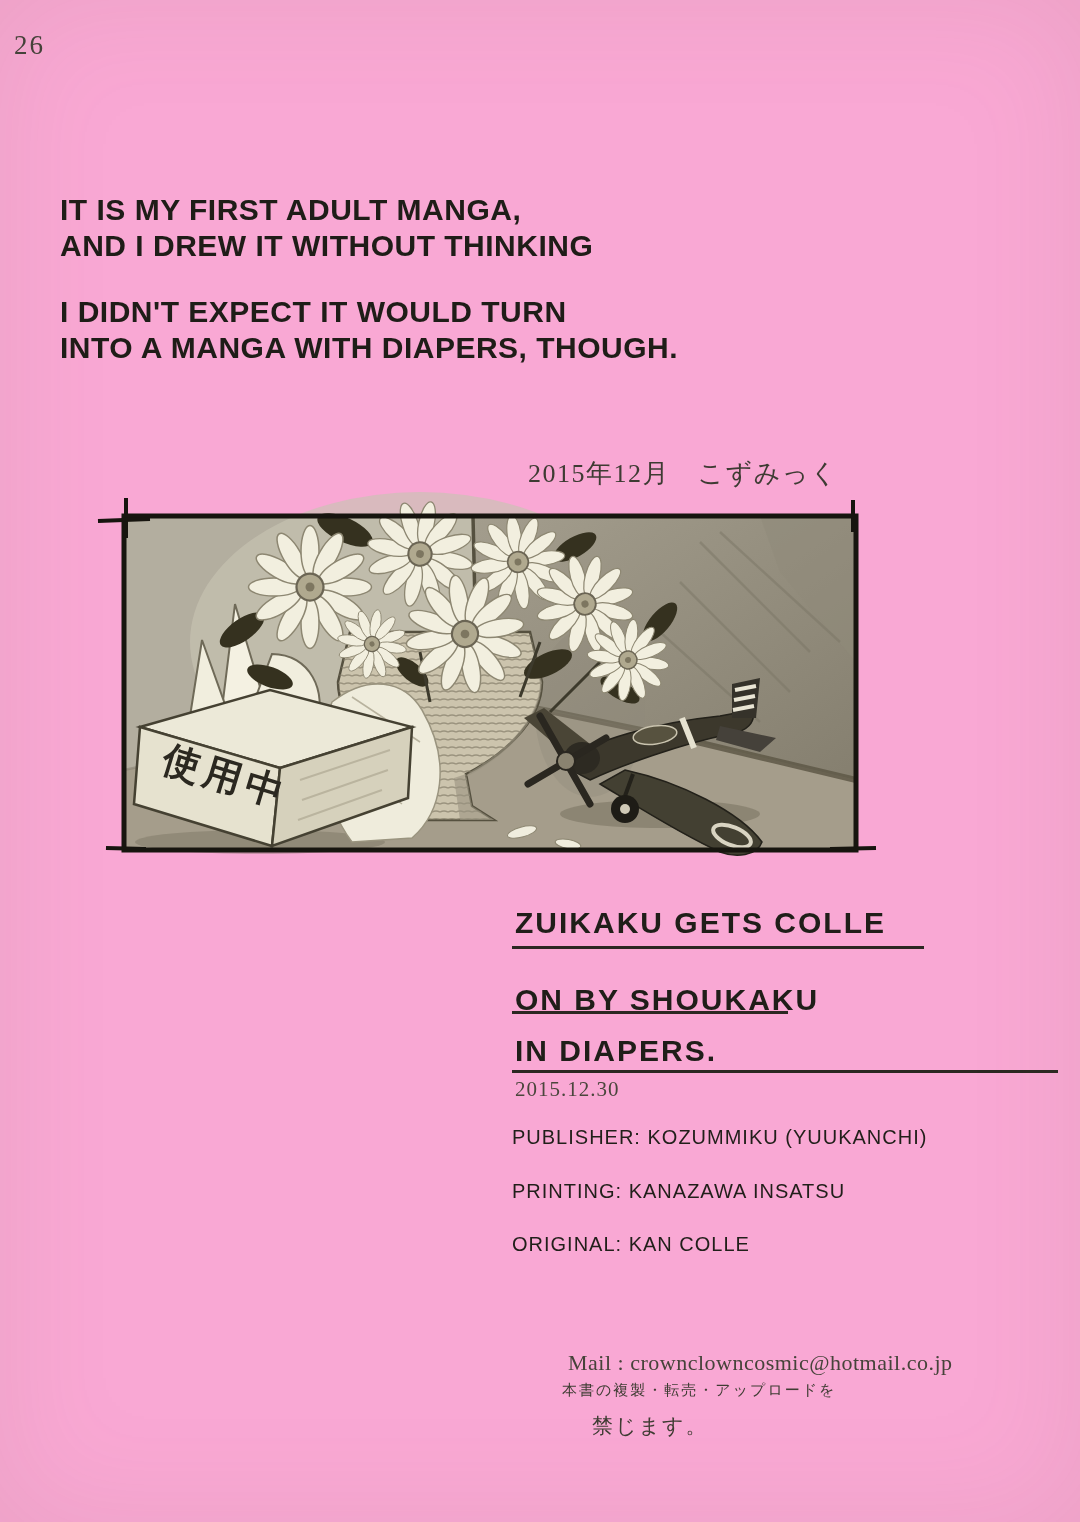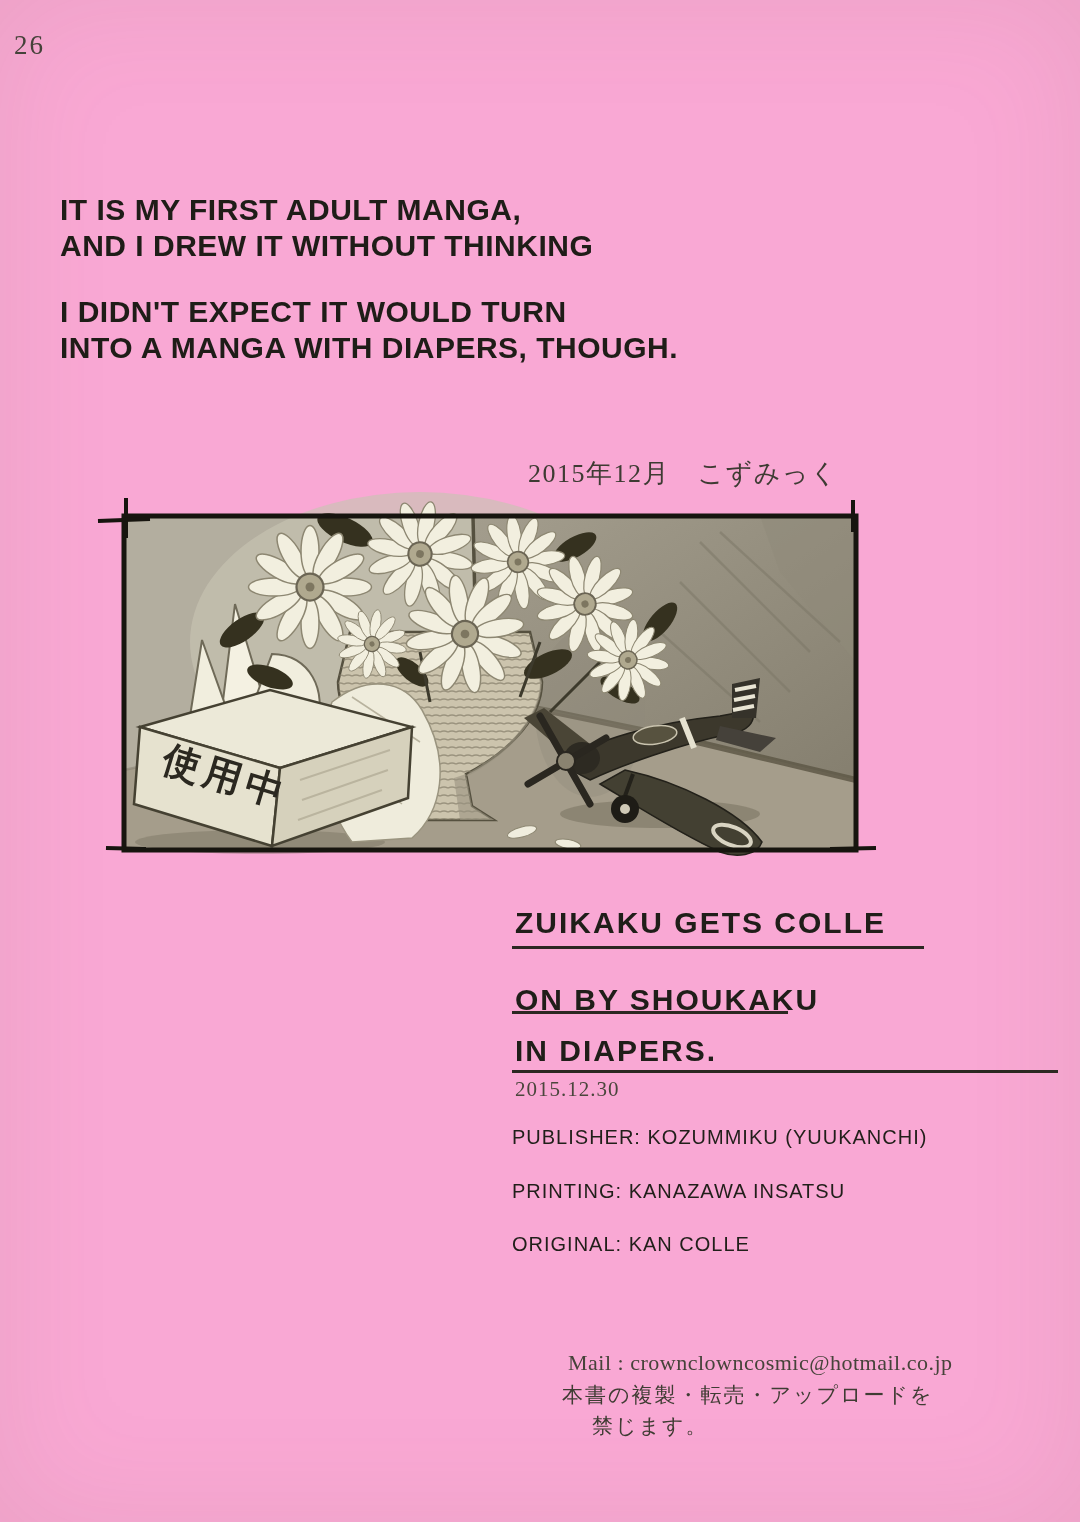--- a/index.html
+++ b/index.html
@@ -44,21 +44,21 @@
     font-size:21px;color:#4a463c;letter-spacing:1px;
   }
   .credit-line{
     position:absolute;left:512px;
     font-weight:400;font-size:20px;letter-spacing:1px;color:#211f1a;white-space:nowrap;
   }
   .footer-mail{
     position:absolute;left:568px;top:1350px;
     font-size:22px;color:#46433a;letter-spacing:.5px;
   }
-  .footer-jp1{position:absolute;left:562px;top:1381px;font-size:21px;color:#3f3c33;letter-spacing:2px;}
+  .footer-jp1{position:absolute;left:562px;top:1381px;font-size:15px;color:#3f3c33;letter-spacing:2px;}
   .footer-jp2{position:absolute;left:592px;top:1412px;font-size:21px;color:#3f3c33;letter-spacing:2px;}
 </style>
 </head>
 <body>
 
 <div class="page">
 
   <div class="page-number serif">26</div>
 
   <div class="intro">

